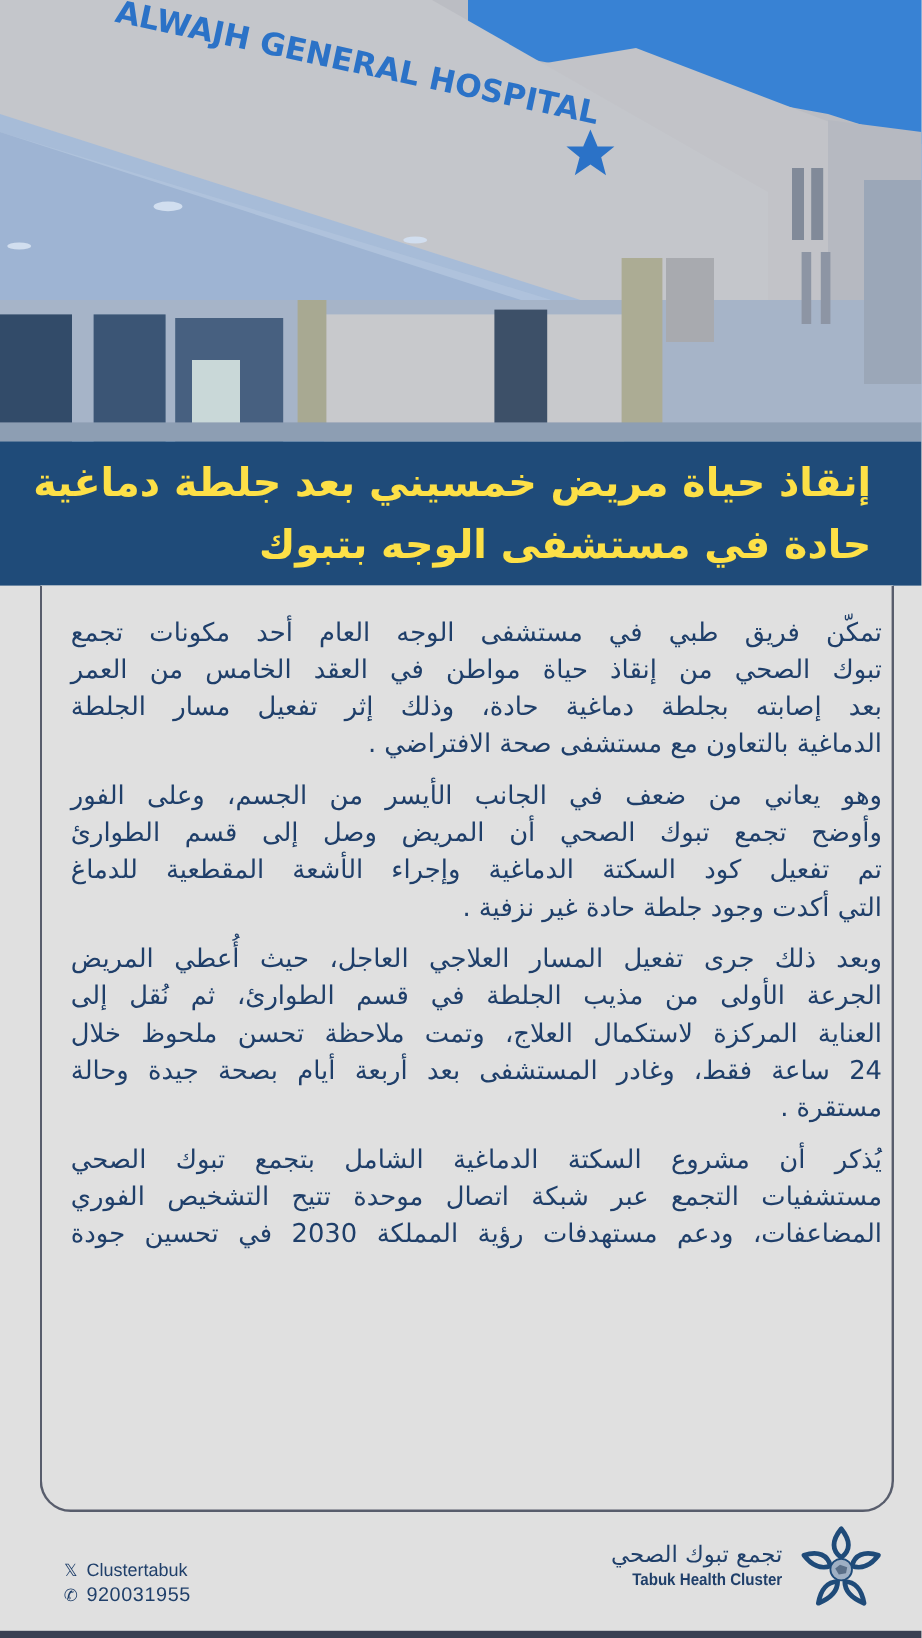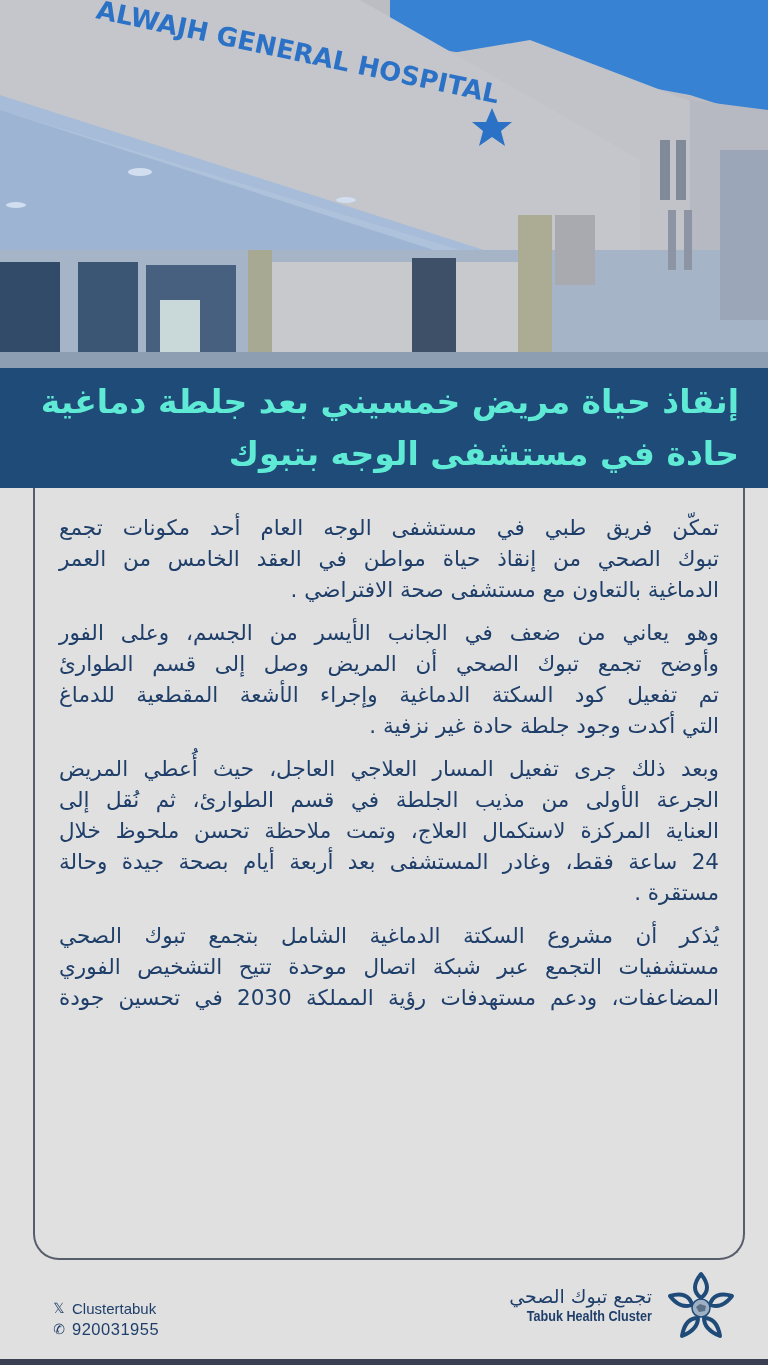--- a/index.html
+++ b/index.html
@@ -13,43 +13,43 @@
   .hero {
     position: absolute; left: 0; top: 0; width: 768px; height: 368px;
     overflow: hidden;
     background: linear-gradient(180deg, #2f7fd6 0%, #3d8ee0 40%, #8ab7e6 100%);
   }
   .hero svg { position: absolute; left: 0; top: 0; }
   
   .banner {
     position: absolute; left: 0; top: 368px; width: 768px; height: 120px;
     background: #1f4b79;
-    color: #5eead4;
+    color: #fde047;
     direction: rtl;
     box-sizing: border-box;
-    padding: 8px 29px 0 30px;
+    padding: 8px 42px 0 30px;
   }
   .banner .line {
     display: block;
     font-family: "DejaVu Sans", sans-serif;
     font-weight: bold;
     font-size: 33px;
     line-height: 52px;
     text-align: right;
     white-space: nowrap;
   }
   
   .card {
     position: absolute; left: 33px; top: 488px; width: 712px; height: 772px;
     box-sizing: border-box;
     border: 2px solid #585d6c;
     border-top: none;
     border-radius: 0 0 26px 26px;
     background: #e0e0e0;
-    padding: 24px 24px 0 24px;
+    padding: 24px 8px 0 24px;
     direction: rtl;
   }
   .para {
     color: #1f3f6a;
     font-family: "DejaVu Sans", sans-serif;
     font-size: 21.5px;
     line-height: 31px;
     text-align: justify;
     margin: 0 0 12px 0;
     letter-spacing: -0.3px;
@@ -136,20 +136,21 @@
 
 <div class="banner">
   <span class="line">إنقاذ حياة مريض خمسيني بعد جلطة دماغية</span>
   <span class="line">حادة في مستشفى الوجه بتبوك</span>
 </div>
 
 <div class="card">
   <p class="para">
     <span class="ln">تمكّن فريق طبي في مستشفى الوجه العام أحد مكونات تجمع</span>
     <span class="ln">تبوك الصحي من إنقاذ حياة مواطن في العقد الخامس من العمر</span>
+    <span class="ln">بعد إصابته بجلطة دماغية حادة، وذلك إثر تفعيل مسار الجلطة</span>
     <span class="ln last">الدماغية بالتعاون مع مستشفى صحة الافتراضي .</span>
   </p>
   <p class="para">
     <span class="ln">وهو يعاني من ضعف في الجانب الأيسر من الجسم، وعلى الفور</span>
     <span class="ln">وأوضح تجمع تبوك الصحي أن المريض وصل إلى قسم الطوارئ</span>
     <span class="ln">تم تفعيل كود السكتة الدماغية وإجراء الأشعة المقطعية للدماغ</span>
     <span class="ln last">التي أكدت وجود جلطة حادة غير نزفية .</span>
   </p>
   <p class="para">
     <span class="ln">وبعد ذلك جرى تفعيل المسار العلاجي العاجل، حيث أُعطي المريض</span>

